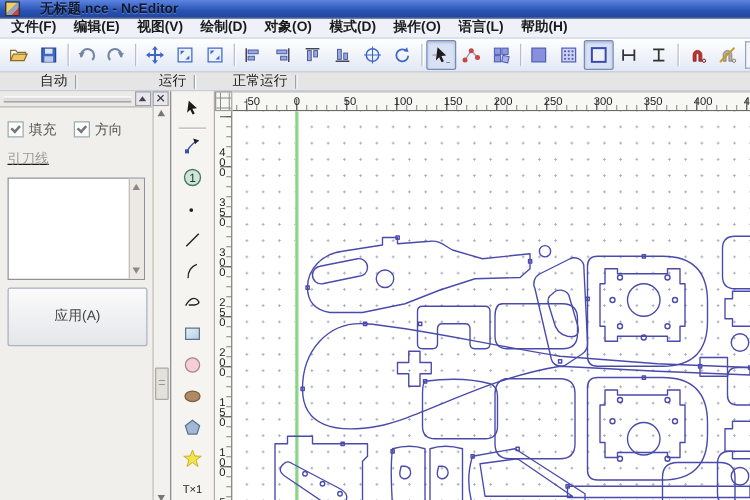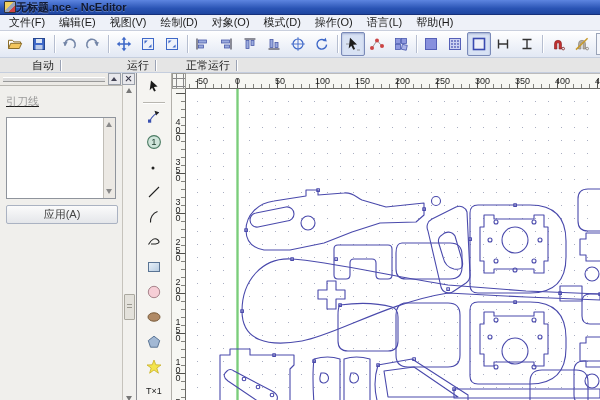--- a/index.html
+++ b/index.html
@@ -4,33 +4,33 @@
 <style>
   html,body{margin:0;padding:0;}
   body{
     width:600px;height:400px;overflow:hidden;position:relative;
     font-family:"Liberation Sans","DejaVu Sans",sans-serif;
     font-size:11px;color:#1a1a1a;background:#d4d0c8;
     -webkit-font-smoothing:antialiased;
   }
   
   .titlebar{
-    height:14px;display:flex;align-items:center;gap:0;padding:0 4px;
+    height:14px;display:flex;align-items:center;gap:16px;padding:0 4px;
     background:linear-gradient(#5d85e0,#2a54b4 60%,#1e46a0);
     border-bottom:1px solid #16307a;
   }
   .app-icon{width:10px;height:10px;flex:0 0 auto;
     background:linear-gradient(135deg,#f0d060 0 45%,#9aa4b8 45% 70%,#c44 70%);
     border:1px solid #333;border-radius:1px;}
   .title-text{font-size:11px;font-weight:bold;color:#101830;line-height:13px;white-space:nowrap;
     text-shadow:0 1px 0 rgba(255,255,255,.25);}
   
   .menubar{height:15px;background:#eef1f8;border-bottom:1px solid #c9cfdd;
     display:flex;align-items:center;padding-left:2px;}
-  .menu-item{padding:12px 7px;line-height:15px;cursor:default;}
+  .menu-item{padding:12px 7px;line-height:15px;cursor:default;font-weight:bold;}
   
   .toolbar{height:26px;background:linear-gradient(#ffffff,#e2e8f4);
     border-bottom:1px solid #c5cede;display:flex;align-items:center;padding-left:3px;overflow:hidden;}
   .tb-group{display:flex;align-items:center;}
   .tb-sep{width:1px;height:18px;background:#b6bed0;margin:0 3px;box-shadow:1px 0 0 #fff;}
   .tb-btn{width:22px;height:22px;display:flex;align-items:center;justify-content:center;
     border:1px solid transparent;border-radius:2px;}
   .tb-btn.pressed{border:1px solid #7a8ab8;background:#d8e2f4;box-shadow:inset 0 1px 2px rgba(60,80,140,.35);}
   .tb-btn svg{width:16px;height:16px;display:block;}
   .tb-partial{width:7px;height:20px;margin-left:2px;border:1px solid #9aa4b8;background:#f4f6fb;border-right:none;}
@@ -62,21 +62,21 @@
     border-left:2px solid #777;border-bottom:2px solid #777;transform:rotate(-48deg);}
   .lead-row{display:flex;align-items:center;justify-content:space-between;margin:4px 0 8px 0;text-decoration:underline;}
   .lead-label{color:#9a9a9a;}
   .btn{border:1px solid #aab2c2;border-radius:2px;background:linear-gradient(#fbfbfb,#e4e6ea);
     font-size:11px;color:#888;padding:1px 10px;line-height:13px;}
   .listbox{height:80px;background:#fff;border:1px solid #8f949c;position:relative;margin-right:2px;}
   .lb-scroll{position:absolute;right:0;top:0;bottom:0;width:11px;background:#ece9e4;border-left:1px solid #c0bdb6;}
   .lb-up,.lb-dn{position:absolute;left:2px;width:0;height:0;border-left:3.5px solid transparent;border-right:3.5px solid transparent;}
   .lb-up{top:4px;border-bottom:5px solid #8a8a8a;}
   .lb-dn{bottom:4px;border-top:5px solid #8a8a8a;}
-  .apply-btn{display:block;width:100%;margin-top:6px;color:#444;padding:2px 0;}
+  .apply-btn{display:block;width:100%;margin-top:6px;color:#444;padding:16px 0;}
   .radio-row{display:flex;align-items:center;gap:2px;margin-top:8px;margin-left:-3px;white-space:nowrap;}
   .radio{display:flex;align-items:center;gap:3px;}
   .rad{width:10px;height:10px;border-radius:50%;background:#fff;border:1px solid #8a92a0;position:relative;flex:0 0 auto;}
   .rad.sel{border-color:#4a66a8;background:radial-gradient(circle at 35% 35%,#cfe0f8,#eef4fd 60%);}
   .rad.sel::after{content:"";position:absolute;left:2.5px;top:2.5px;width:4px;height:4px;border-radius:50%;
     background:radial-gradient(circle at 35% 35%,#7ab,#1a4a9a);}
   .panel-scroll{position:absolute;top:12px;right:0;bottom:0;width:13px;background:#f2f1ee;border-left:1px solid #c6c3bc;}
   .ps-up{position:absolute;top:3px;left:3px;width:0;height:0;border-left:3.5px solid transparent;border-right:3.5px solid transparent;border-bottom:5px solid #777;}
   .ps-dn{position:absolute;bottom:3px;left:3px;width:0;height:0;border-left:3.5px solid transparent;border-right:3.5px solid transparent;border-top:5px solid #777;}
   .ps-thumb{position:absolute;left:1px;right:1px;top:209px;height:24px;background:#e3e1db;
@@ -333,20 +333,30 @@
     <div class="panel-top">
       <div class="panel-grip"></div>
       <div class="panel-btn">
           <span class="tri-up"></span>
         </div>
       <div class="panel-btn">
           <span class="x-icon"></span>
         </div>
     </div>
     <div class="panel-body">
+      <div class="chk-row">
+        <label class="chk">
+          <span class="chk-box checked"></span>
+          <span>填充</span>
+        </label>
+        <label class="chk">
+          <span class="chk-box checked"></span>
+          <span>方向</span>
+        </label>
+      </div>
       <div class="lead-row">
         <span class="lead-label">引刀线</span>
       </div>
       <div class="listbox">
         <div class="lb-scroll">
           <span class="lb-up"></span>
           <span class="lb-dn"></span>
         </div>
       </div>
       <button class="btn apply-btn">应用(A)</button>

